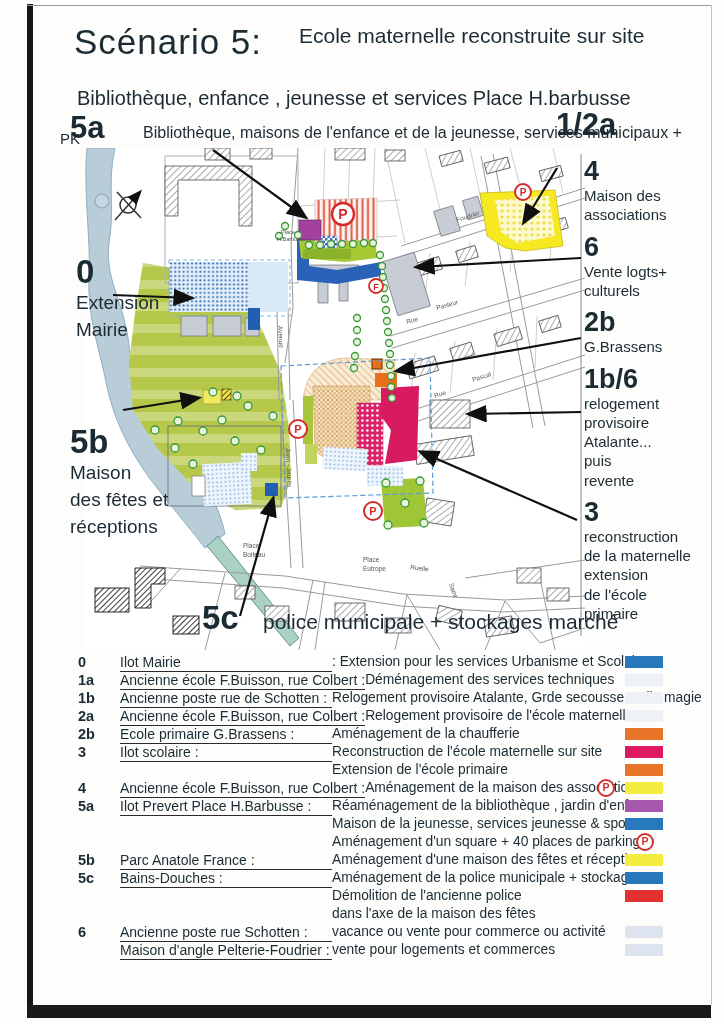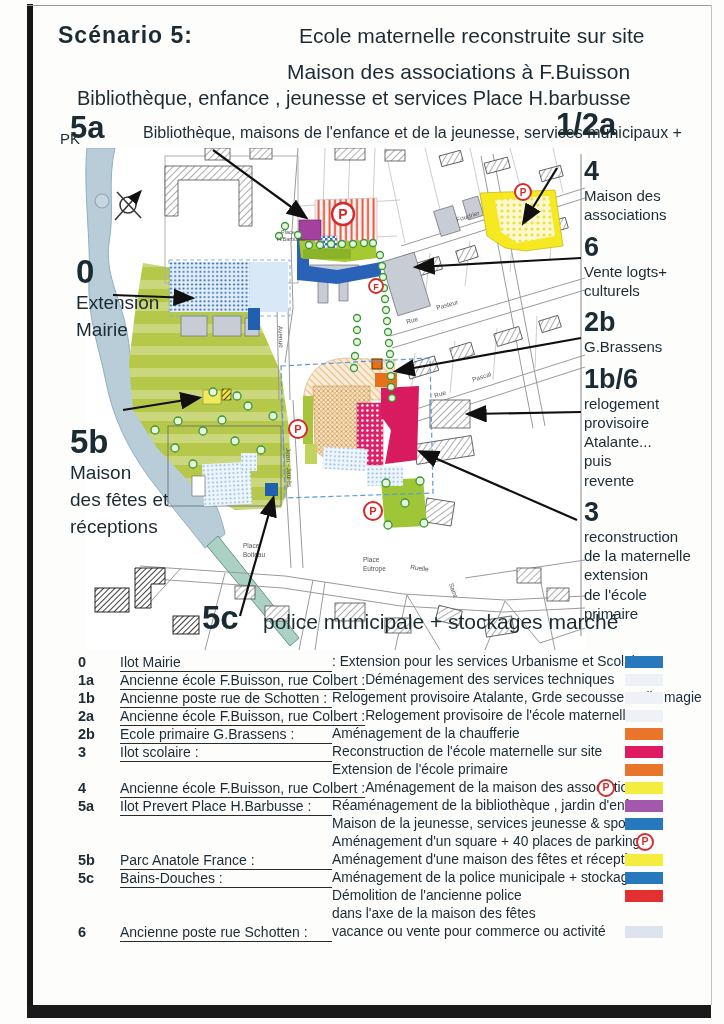--- a/index.html
+++ b/index.html
@@ -4,21 +4,21 @@
 <style>
   html,body{margin:0;padding:0;background:#e8e8e8}
   .page{position:relative;width:724px;height:1024px;background:#fdfdfc;overflow:hidden;
         font-family:"Liberation Sans",sans-serif;color:#1b2b33}
   
   .scan-left{position:absolute;left:27px;top:4px;width:6px;height:1014px;background:#161616}
   .scan-bottom{position:absolute;left:27px;top:1005px;width:684px;height:13px;background:#1a1a1a}
   .scan-top{position:absolute;left:27px;top:5px;width:684px;height:1px;background:#9a9a9a}
   .scan-right{position:absolute;left:711px;top:5px;width:1px;height:1000px;background:#c2c2c2}
 
-  .title-bold{position:absolute;left:58px;top:22px;font-size:23px;font-weight:bold;letter-spacing:1px}
+  .title-bold{position:absolute;left:74px;top:22px;font-size:35px;font-weight:normal;letter-spacing:1px}
   .sub1{position:absolute;left:299px;top:24px;font-size:21px}
   .sub2{position:absolute;left:287px;top:60px;font-size:21px}
   .sub3{position:absolute;left:77px;top:87px;font-size:20px}
 
   .hdr-num{position:absolute;left:70px;top:110px;font-size:31px;font-weight:bold}
   .hdr-text{position:absolute;left:143px;top:124px;font-size:16px}
   .hdr-right{position:absolute;left:556px;top:107px;font-size:31px;font-weight:bold}
   .pk{position:absolute;left:60px;top:130px;font-size:15px}
 
   #map-wrap{position:absolute;left:85px;top:148px;width:500px;height:502px}
@@ -49,21 +49,20 @@
 <body>
 
 <div class="page">
   <div class="scan-left"></div>
   <div class="scan-bottom"></div>
   <div class="scan-top"></div>
   <div class="scan-right"></div>
 
   <div class="title-bold">Scénario 5:</div>
   <div class="sub1">Ecole maternelle reconstruite sur site</div>
-  <div class="sub2">Maison des associations à F.Buisson</div>
   <div class="sub3">Bibliothèque, enfance , jeunesse et services Place H.barbusse</div>
 
   <div class="hdr-num">5a</div>
   <div class="hdr-text">Bibliothèque, maisons de l'enfance et de la jeunesse, services municipaux +</div>
   <div class="hdr-right">1/2a</div>
   <div class="pk">PK</div>
 
   <div id="map-wrap">
   <svg width="500" height="502" viewBox="0 0 500 502" xmlns="http://www.w3.org/2000/svg">
     <defs>
@@ -398,14 +397,15 @@
       <div class="lrow"><span class="lnum"></span><span class="lplace"></span><span class="ldesc">Extension de l'école primaire</span><span class="sw" style="background: rgb(232, 117, 42);"></span></div>
       <div class="lrow"><span class="lnum">4</span><span class="lplace ul">Ancienne école F.Buisson, rue Colbert :</span><span class="ldesc">Aménagement de la maison des associations</span><span class="picon pre">P</span><span class="sw" style="background: rgb(244, 236, 63);"></span></div>
       <div class="lrow"><span class="lnum">5a</span><span class="lplace ul">Ilot Prevert Place H.Barbusse :</span><span class="ldesc">Réaménagement de la bibliothèque , jardin d'enfants</span><span class="sw" style="background: rgb(165, 87, 173);"></span></div>
       <div class="lrow"><span class="lnum"></span><span class="lplace"></span><span class="ldesc">Maison de la jeunesse, services jeunesse &amp; sports,</span><span class="sw" style="background: rgb(40, 120, 190);"></span></div>
       <div class="lrow"><span class="lnum"></span><span class="lplace"></span><span class="ldesc">Aménagement d'un square + 40 places de parking</span><span class="picon swp">P</span></div>
       <div class="lrow"><span class="lnum">5b</span><span class="lplace ul">Parc Anatole France :</span><span class="ldesc">Aménagement d'une maison des fêtes et réceptions</span><span class="sw" style="background: rgb(244, 236, 63);"></span></div>
       <div class="lrow"><span class="lnum">5c</span><span class="lplace ul">Bains-Douches :</span><span class="ldesc">Aménagement de la police municipale + stockages</span><span class="sw" style="background: rgb(40, 120, 190);"></span></div>
       <div class="lrow"><span class="lnum"></span><span class="lplace"></span><span class="ldesc">Démolition de  l'ancienne police</span><span class="sw" style="background: rgb(226, 48, 48);"></span></div>
       <div class="lrow"><span class="lnum"></span><span class="lplace"></span><span class="ldesc">dans l'axe de la maison des fêtes</span></div>
       <div class="lrow"><span class="lnum">6</span><span class="lplace ul">Ancienne poste rue Schotten :</span><span class="ldesc">vacance ou vente pour commerce ou activité</span><span class="sw" style="background: rgb(221, 228, 239);"></span></div>
+      <div class="lrow"><span class="lnum"></span><span class="lplace ul">Maison d'angle Pelterie-Foudrier :</span><span class="ldesc">vente pour logements et commerces</span><span class="sw" style="background: rgb(221, 228, 239);"></span></div>
     </div>
 </div>
 
 </body></html>

